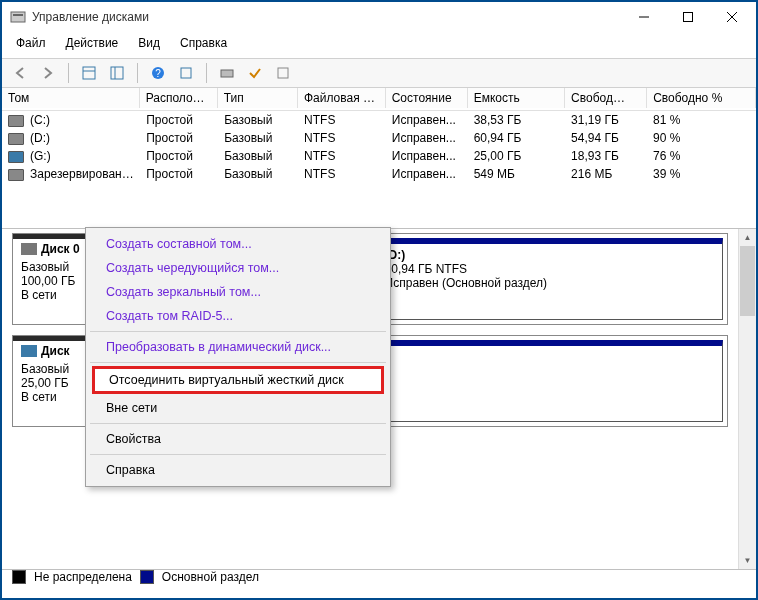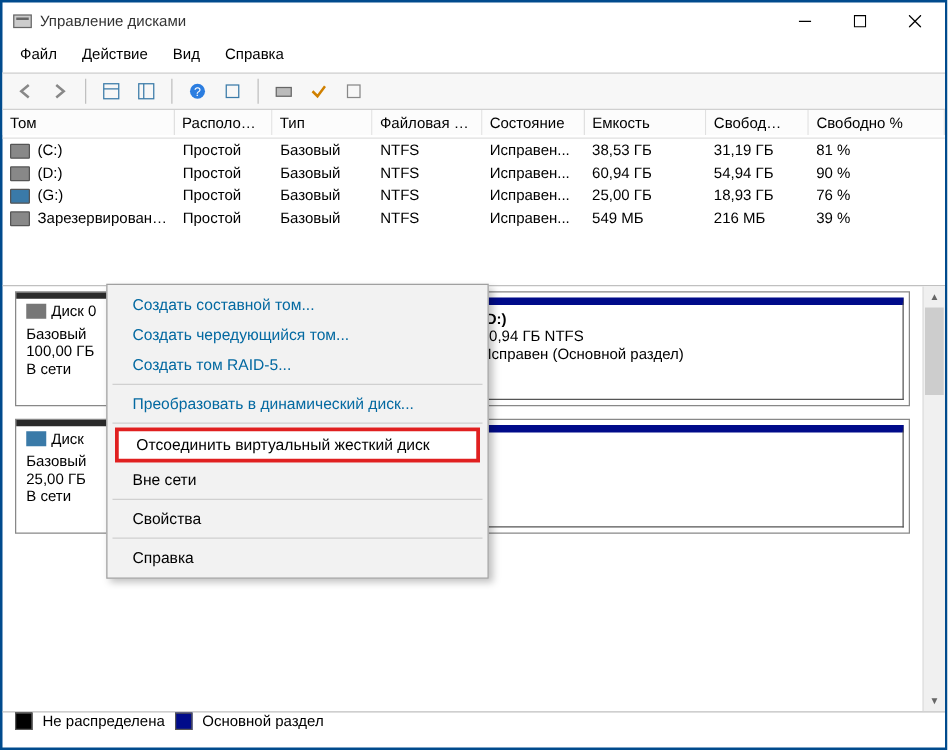--- a/index.html
+++ b/index.html
@@ -18,32 +18,32 @@
 .vl-header{display:flex;background:#fff;border-bottom:1px solid #e0e0e0;height:22px;align-items:flex-start}
 .vl-header div{border-right:1px solid #e0e0e0;padding:3px 6px;font-size:12px;white-space:nowrap;overflow:hidden;text-overflow:ellipsis;background:#fcfcfc}
 .vl-row{display:flex;height:18px;align-items:center}
 .vl-row div{padding:1px 6px;white-space:nowrap;overflow:hidden;text-overflow:ellipsis}
 .c0{width:130px}.c1{width:68px}.c2{width:70px}.c3{width:78px}.c4{width:72px}.c5{width:88px}.c6{width:72px}.c7{width:100px}
 .disk-icon{display:inline-block;width:14px;height:10px;background:#888;border:1px solid #555;margin-right:6px;vertical-align:middle;border-radius:1px}
 .disk-icon.blue{background:#3a7aa8}
 .disk-area{flex:1;overflow:auto;padding:4px 10px;position:relative}
 .disk-row{display:flex;border:1px solid #888;margin-bottom:10px;min-height:90px}
 .disk-label{width:96px;border-right:1px solid #888;padding:6px 8px;font-size:12px}
-.disk-label .hdr{font-weight:normal;border-top:5px solid #2a2a2a;padding-top:3px;margin:-6px -8px 4px -8px;padding-left:8px;display:flex;align-items:center}
+.disk-label .hdr{font-weight:bold;border-top:5px solid #2a2a2a;padding-top:3px;margin:-6px -8px 4px -8px;padding-left:8px;display:flex;align-items:center}
 .disk-hdr-icon{width:16px;height:12px;background:#777;margin-right:4px}
 .disk-parts{flex:1;display:flex}
 .part{border:1px solid #555;margin:4px;padding:4px 8px;font-size:12px;position:relative;border-top-width:6px}
 .part.primary{border-top-color:#000b8a}
 .legend{height:28px;border-top:1px solid #c0c0c0;display:flex;align-items:flex-start;gap:8px;padding:0 10px;font-size:12px}
 .lg-sw{width:12px;height:12px;display:inline-block;border:1px solid #555}
 .lg-black{background:#000}
 .lg-blue{background:#000b8a}
 .context-menu{position:absolute;left:83px;top:225px;width:300px;background:#f2f2f2;border:1px solid #a0a0a0;box-shadow:3px 3px 6px rgba(0,0,0,0.25);padding:4px 2px;z-index:50}
 .cm-item{padding:5px 18px;font-size:12.5px}
-.cm-item.disabled{color:#0369a1}
+.cm-item.disabled{color:#6d28d9}
 .cm-sep{height:1px;background:#d0d0d0;margin:3px 2px}
 .cm-item.highlight{border:3px solid #e02020;margin:2px 4px;padding:4px 14px;background:#fff}
 .scrollbar-v{position:absolute;right:0;top:0;bottom:0;width:17px;background:#f0f0f0;border-left:1px solid #ddd}
 .sb-arrow{height:17px;display:flex;align-items:center;justify-content:center;color:#666;font-size:8px}
 .sb-thumb{position:absolute;left:1px;right:1px;top:17px;height:70px;background:#cdcdcd}
 svg{display:block}
 </style>
 </head>
 <body>
 
@@ -246,20 +246,21 @@
   <div class="legend">
     <span class="lg-sw lg-black"></span>
     <span>Не распределена</span>
     <span class="lg-sw lg-blue"></span>
     <span>Основной раздел</span>
   </div>
 
   <div class="context-menu">
     <div class="cm-item disabled">Создать составной том...</div>
     <div class="cm-item disabled">Создать чередующийся том...</div>
+    <div class="cm-item disabled">Создать зеркальный том...</div>
     <div class="cm-item disabled">Создать том RAID-5...</div>
     <div class="cm-sep"></div>
     <div class="cm-item disabled">Преобразовать в динамический диск...</div>
     <div class="cm-sep"></div>
     <div class="cm-item highlight">Отсоединить виртуальный жесткий диск</div>
     <div class="cm-item">Вне сети</div>
     <div class="cm-sep"></div>
     <div class="cm-item">Свойства</div>
     <div class="cm-sep"></div>
     <div class="cm-item">Справка</div>

